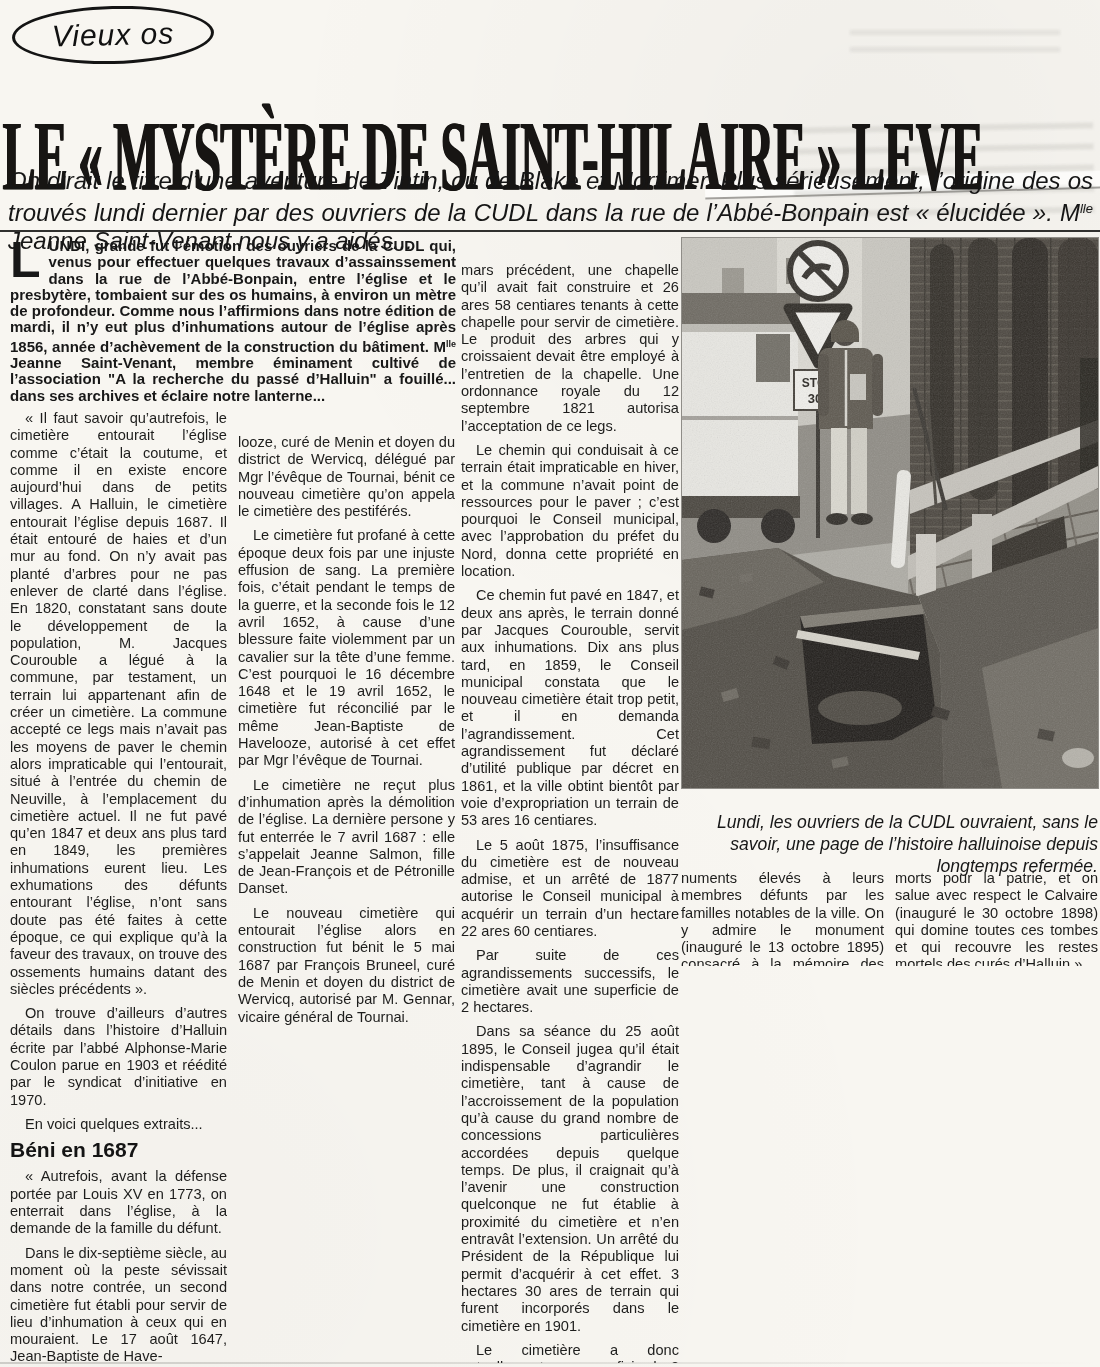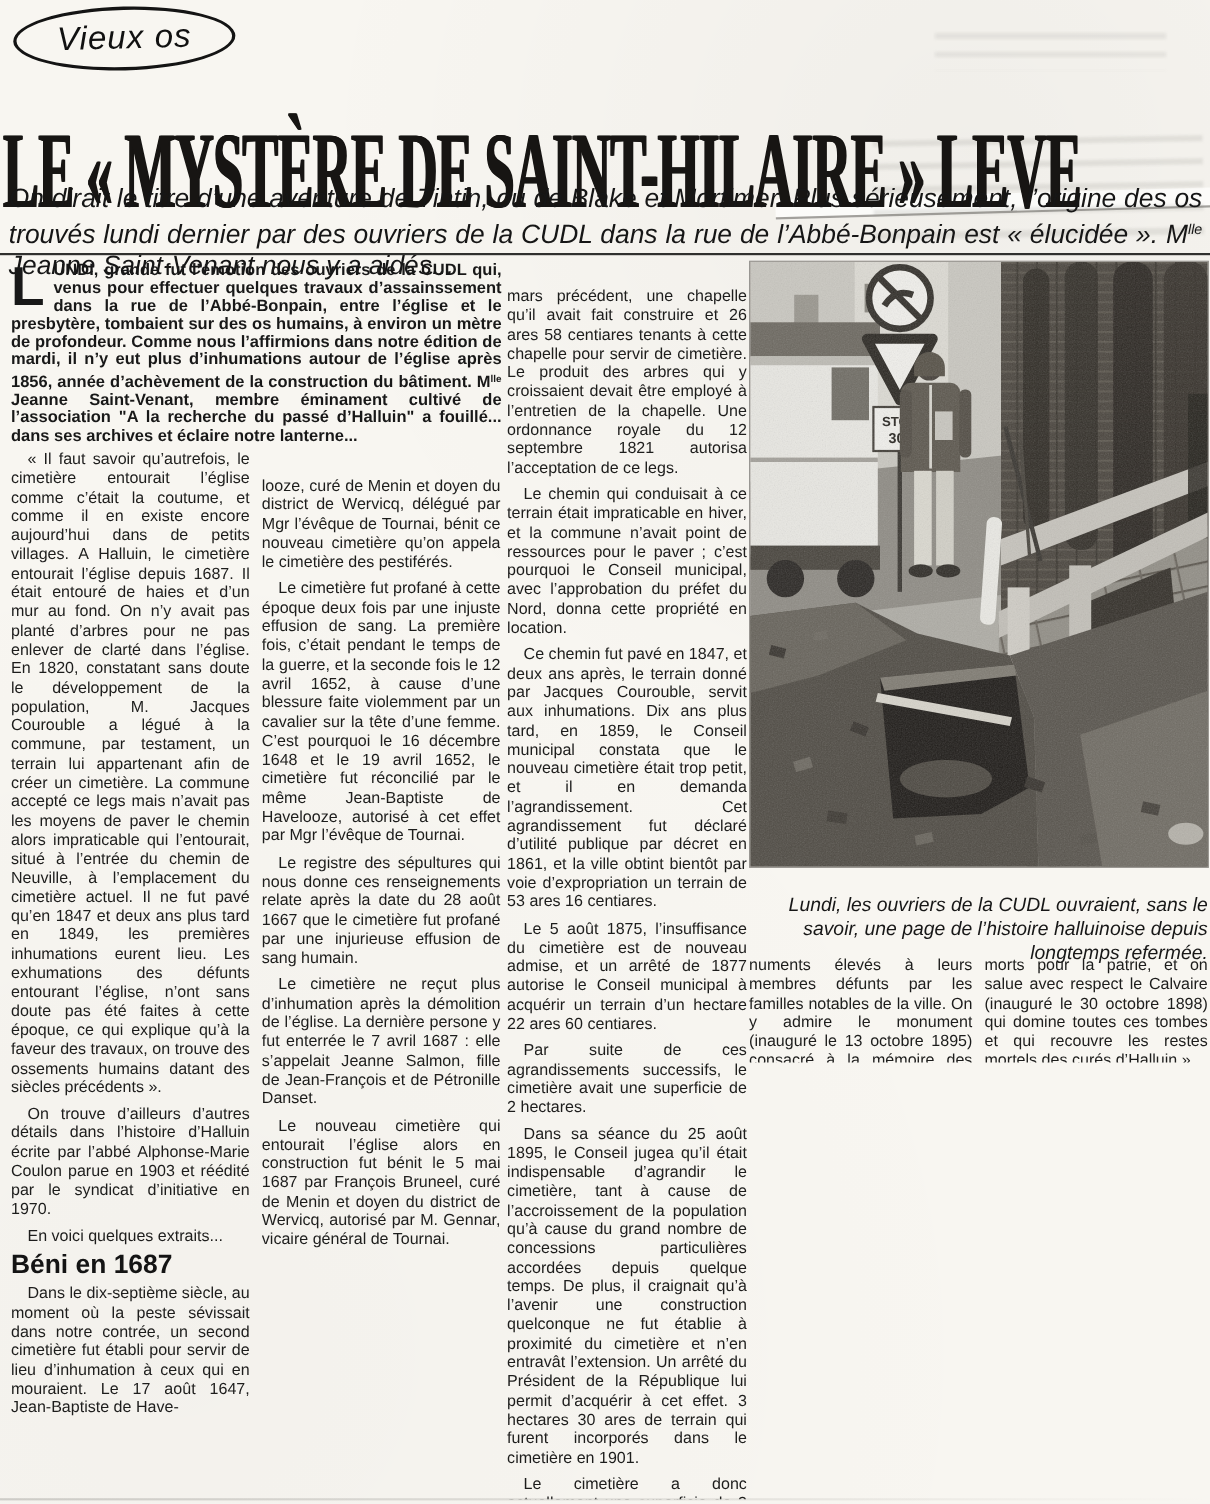--- a/index.html
+++ b/index.html
@@ -57,21 +57,21 @@
   }
   .lead sup{font-size:9px;vertical-align:5px;}
   
   .bodycol{
     position:absolute;font-size:14.6px;line-height:17.3px;
     text-align:justify;color:#1d1d1c;overflow:hidden;
   }
   .bodycol p{margin:0 0 7px;text-indent:15px;}
   .bodycol p.cont{text-indent:0;margin-top:24px;}
   .bodycol h3{
-    font-size:24px;font-weight:bold;margin:8px 0 10px;color:#141414;letter-spacing:0;
+    font-size:21px;font-weight:bold;margin:8px 0 10px;color:#141414;letter-spacing:0;
   }
   .col1{left:10px;top:410px;width:217px;height:953px;}
   .col2{left:238px;top:410px;width:217px;height:953px;}
   .col3{left:461px;top:238px;width:218px;height:1125px;}
   .col4a{left:681px;top:846px;width:203px;height:120px;}
   .col4b{left:895px;top:846px;width:203px;height:120px;}
   
   .photo{
     position:absolute;left:682px;top:238px;width:416px;height:550px;
     outline:1px solid #8f8d88;background:#b3b1aa;
@@ -100,26 +100,26 @@
   <p class="standfirst"><span>On dirait le titre d’une aventure de Tintin, ou de Blake et Mortimer. Plus sérieusement, l’origine des os trouvés lundi dernier par des ouvriers de la CUDL dans la rue de l’Abbé-Bonpain est « élucidée ». M</span><sup>lle</sup><span> Jeanne Saint-Venant nous y a aidés...</span></p>
   <div class="rule"></div>
 
   <div class="lead"><span class="dropcap">L</span><span>UNDI, grande fut l’émotion des ouvriers de la CUDL qui, venus pour effectuer quelques travaux d’assainssement dans la rue de l’Abbé-Bonpain, entre l’église et le presbytère, tombaient sur des os humains, à environ un mètre de profondeur. Comme nous l’affirmions dans notre édition de mardi, il n’y eut plus d’inhumations autour de l’église après 1856, année d’achèvement de la construction du bâtiment. M</span><sup>lle</sup><span> Jeanne Saint-Venant, membre éminament cultivé de l’association "A la recherche du passé d’Halluin" a fouillé... dans ses archives et éclaire notre lanterne...</span></div>
 
   <div class="bodycol col1">
       <p>« Il faut savoir qu’autrefois, le cimetière entourait l’église comme c’était la coutume, et comme il en existe encore aujourd’hui dans de petits villages. A Halluin, le cimetière entourait l’église depuis 1687. Il était entouré de haies et d’un mur au fond. On n’y avait pas planté d’arbres pour ne pas enlever de clarté dans l’église. En 1820, constatant sans doute le développement de la population, M. Jacques Courouble a légué à la commune, par testament, un terrain lui appartenant afin de créer un cimetière. La commune accepté ce legs mais n’avait pas les moyens de paver le chemin alors impraticable qui l’entourait, situé à l’entrée du chemin de Neuville, à l’emplacement du cimetière actuel. Il ne fut pavé qu’en 1847 et deux ans plus tard en 1849, les premières inhumations eurent lieu. Les exhumations des défunts entourant l’église, n’ont sans doute pas été faites à cette époque, ce qui explique qu’à la faveur des travaux, on trouve des ossements humains datant des siècles précédents ».</p>
       <p>On trouve d’ailleurs d’autres détails dans l’histoire d’Halluin écrite par l’abbé Alphonse-Marie Coulon parue en 1903 et réédité par le syndicat d’initiative en 1970.</p>
       <p>En voici quelques extraits...</p>
       <h3>Béni en 1687</h3>
+      <p>« Autrefois, avant la défense portée par Louis XV en 1773, on enterrait dans l’église, à la demande de la famille du défunt.</p>
       <p>Dans le dix-septième siècle, au moment où la peste sévissait dans notre contrée, un second cimetière fut établi pour servir de lieu d’inhumation à ceux qui en mouraient. Le 17 août 1647, Jean-Baptiste de Have-</p>
     </div>
   <div class="bodycol col2">
       <p class="cont">looze, curé de Menin et doyen du district de Wervicq, délégué par Mgr l’évêque de Tournai, bénit ce nouveau cimetière qu’on appela le cimetière des pestiférés.</p>
       <p>Le cimetière fut profané à cette époque deux fois par une injuste effusion de sang. La première fois, c’était pendant le temps de la guerre, et la seconde fois le 12 avril 1652, à cause d’une blessure faite violemment par un cavalier sur la tête d’une femme. C’est pourquoi le 16 décembre 1648 et le 19 avril 1652, le cimetière fut réconcilié par le même Jean-Baptiste de Havelooze, autorisé à cet effet par Mgr l’évêque de Tournai.</p>
-      <p>Le registre des sépultures qui nous donne ces renseignements relate après la date du 28 août 1667 que le cimetière fut profané par une injurieuse effusion de sang humain.</p>
       <p>Le cimetière ne reçut plus d’inhumation après la démolition de l’église. La dernière persone y fut enterrée le 7 avril 1687 : elle s’appelait Jeanne Salmon, fille de Jean-François et de Pétronille Danset.</p>
       <p>Le nouveau cimetière qui entourait l’église alors en construction fut bénit le 5 mai 1687 par François Bruneel, curé de Menin et doyen du district de Wervicq, autorisé par M. Gennar, vicaire général de Tournai.</p>
     </div>
   <div class="bodycol col3">
       <p class="cont">mars précédent, une chapelle qu’il avait fait construire et 26 ares 58 centiares tenants à cette chapelle pour servir de cimetière. Le produit des arbres qui y croissaient devait être employé à l’entretien de la chapelle. Une ordonnance royale du 12 septembre 1821 autorisa l’acceptation de ce legs.</p>
       <p>Le chemin qui conduisait à ce terrain était impraticable en hiver, et la commune n’avait point de ressources pour le paver ; c’est pourquoi le Conseil municipal, avec l’approbation du préfet du Nord, donna cette propriété en location.</p>
       <p>Ce chemin fut pavé en 1847, et deux ans après, le terrain donné par Jacques Courouble, servit aux inhumations. Dix ans plus tard, en 1859, le Conseil municipal constata que le nouveau cimetière était trop petit, et il en demanda l’agrandissement. Cet agrandissement fut déclaré d’utilité publique par décret en 1861, et la ville obtint bientôt par voie d’expropriation un terrain de 53 ares 16 centiares.</p>
       <p>Le 5 août 1875, l’insuffisance du cimetière est de nouveau admise, et un arrêté de 1877 autorise le Conseil municipal à acquérir un terrain d’un hectare 22 ares 60 centiares.</p>
       <p>Par suite de ces agrandissements successifs, le cimetière avait une superficie de 2 hectares.</p>
       <p>Dans sa séance du 25 août 1895, le Conseil jugea qu’il était indispensable d’agrandir le cimetière, tant à cause de l’accroissement de la population qu’à cause du grand nombre de concessions particulières accordées depuis quelque temps. De plus, il craignait qu’à l’avenir une construction quelconque ne fut établie à proximité du cimetière et n’en entravât l’extension. Un arrêté du Président de la République lui permit d’acquérir à cet effet. 3 hectares 30 ares de terrain qui furent incorporés dans le cimetière en 1901.</p>

